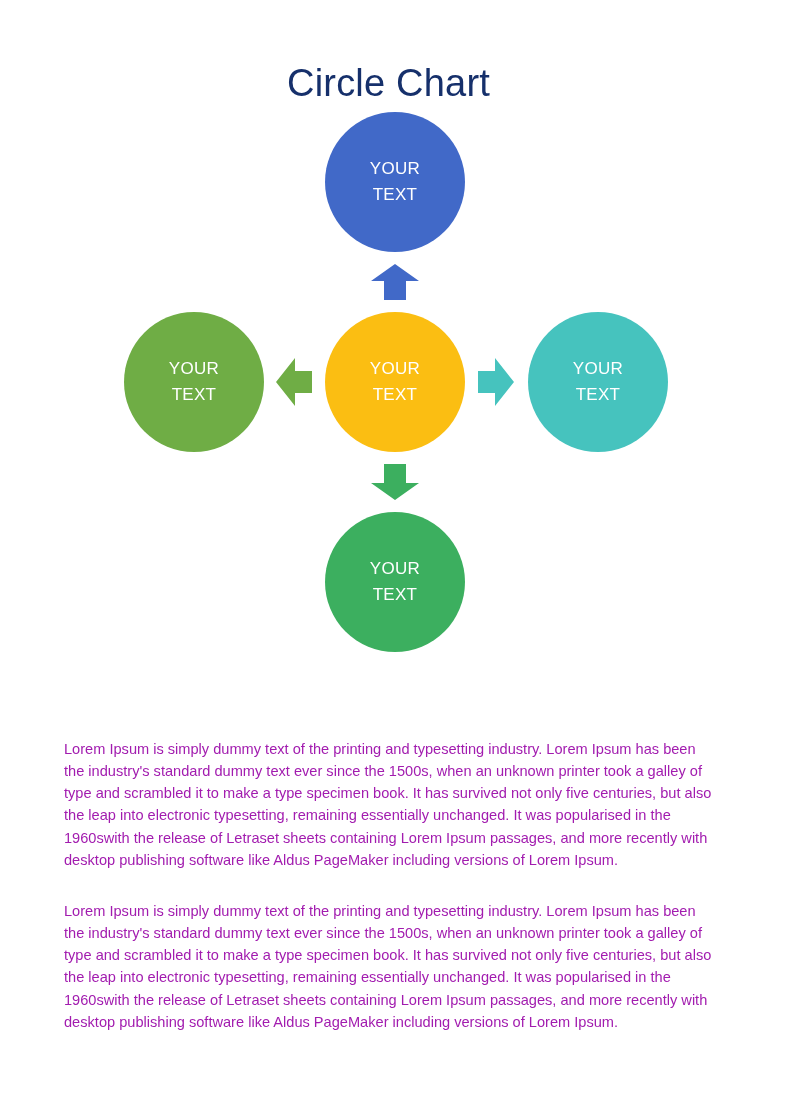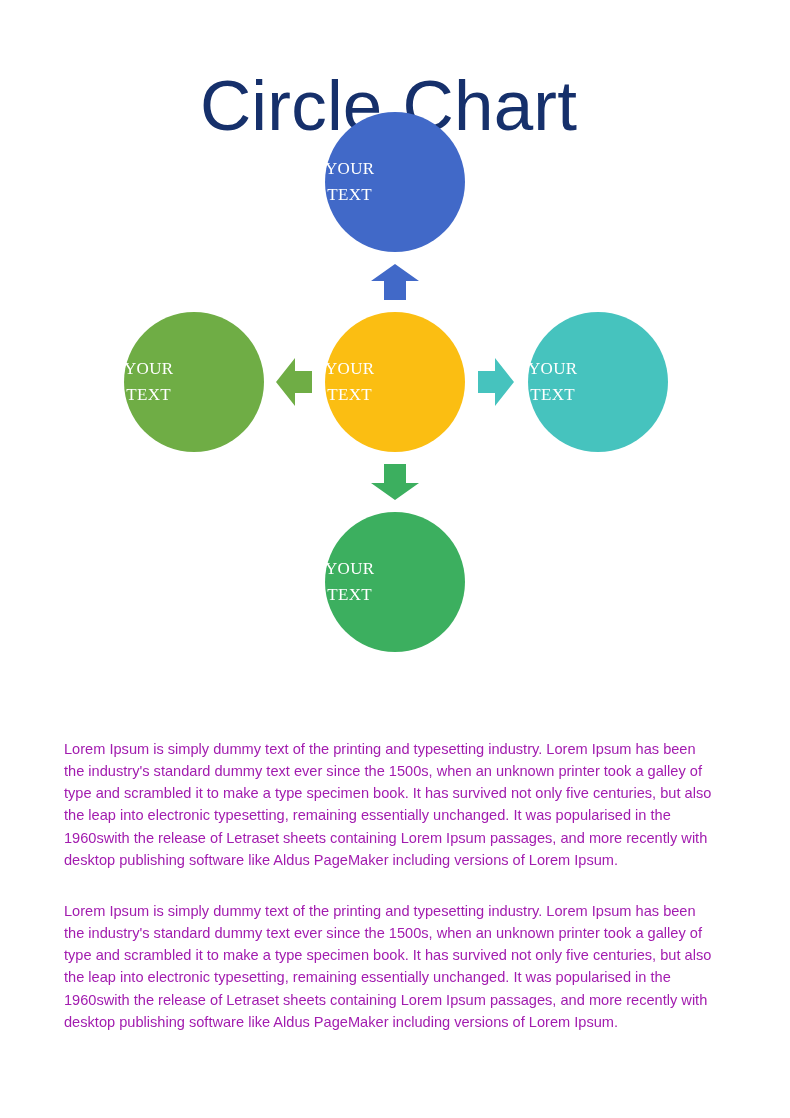--- a/index.html
+++ b/index.html
@@ -16,21 +16,21 @@
     overflow: hidden;
   }
 
   
   .page-title {
     position: absolute;
     top: 22px;
     left: 0;
     width: 777px;
     text-align: center;
-    font-size: 71px;
+    font-size: 38px;
     line-height: 72px;
     font-weight: 400;
     color: #16306b;
     letter-spacing: 0.2px;
     white-space: nowrap;
   }
 
   
   .diagram {
     position: absolute;
@@ -38,23 +38,22 @@
     top: 100px;
     width: 790px;
     height: 570px;
   }
 
   .node {
     position: absolute;
     border-radius: 50%;
     display: flex;
     flex-direction: column;
-    align-items: flex-start;
+    align-items: center;
     justify-content: center;
-    font-family: Liberation Serif, serif;
   }
   .node-label {
     color: #ffffff;
     font-size: 17px;
     line-height: 26px;
     text-align: center;
     font-weight: 400;
     letter-spacing: 0.3px;
     white-space: pre-line;
   }

